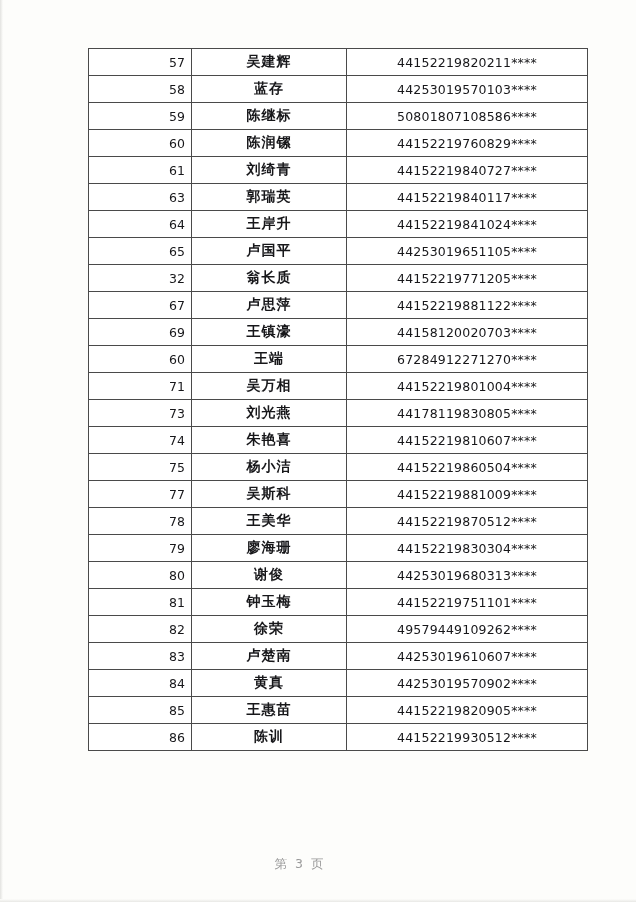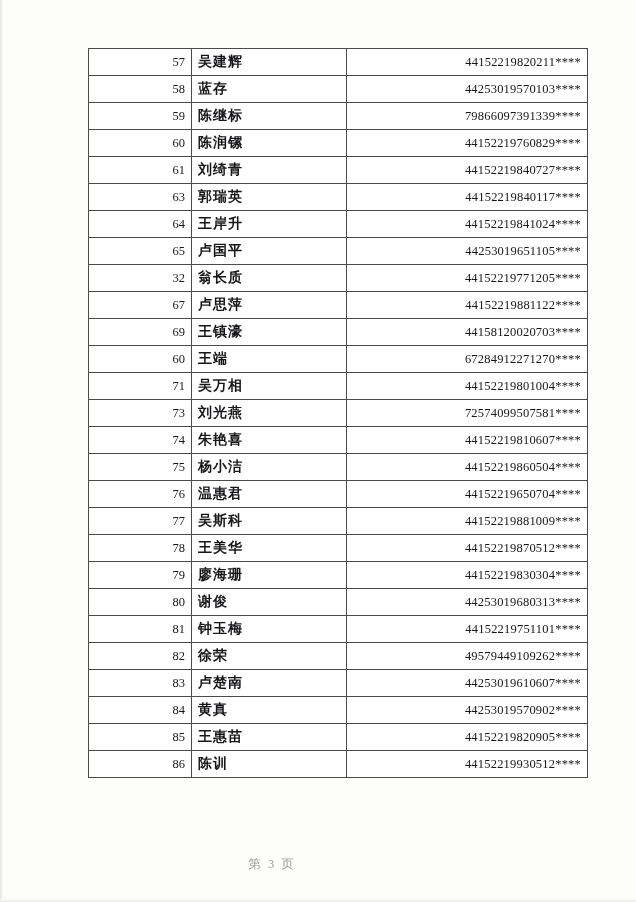--- a/index.html
+++ b/index.html
@@ -30,52 +30,52 @@
     width: 636px; height: 3px;
     background: linear-gradient(to top, #e8e8e5, #fdfdfb);
     pointer-events: none;
   }
 
   .page {
     position: absolute;
     left: 0; top: 0;
     width: 636px;
     height: 902px;
-    font-family: Liberation Serif, serif;
   }
 
   .roster-table {
     position: absolute;
     left: 88px;
     top: 48px;
     width: 460px;
     border-collapse: collapse;
     table-layout: fixed;
   }
   .roster-table td {
     border: 1px solid #4a4a4a;
     height: 26px;
     padding: 0 6px;
     color: #17171a;
     background: #ffffff;
   }
 
   .col-index  { width: 90px;  text-align: right;  padding-right: 14px; font-size: 12.5px; }
-  .col-name   { width: 142px; font-size: 14px; font-weight: 600; letter-spacing: 1px; }
-  .col-id     { width: 228px; text-align: right; font-size: 12.5px; letter-spacing: 0.2px; }
+  .col-name   { width: 142px; text-align: center; font-size: 14px; font-weight: 600; letter-spacing: 1px; }
+  .col-id     { width: 228px; text-align: center; font-size: 12.5px; letter-spacing: 0.2px; }
 
   .page-footer {
     position: absolute;
     left: 0;
     top: 856px;
     width: 544px;
     text-align: center;
     font-size: 12.5px;
     color: #9a9a9a;
     letter-spacing: 2px;
+    padding-left: 28px;
   }
 </style>
 </head>
 <body>
 
 <div class="scan-edge-left"></div>
 <div class="scan-edge-bottom"></div>
 
 <div class="page">
 
@@ -87,21 +87,21 @@
           <td class="col-id">44152219820211****</td>
         </tr>
         <tr>
           <td class="col-index">58</td>
           <td class="col-name">蓝存</td>
           <td class="col-id">44253019570103****</td>
         </tr>
         <tr>
           <td class="col-index">59</td>
           <td class="col-name">陈继标</td>
-          <td class="col-id">79866097391339****</td>
+          <td class="col-id">50801807108586****</td>
         </tr>
         <tr>
           <td class="col-index">60</td>
           <td class="col-name">陈润镙</td>
           <td class="col-id">44152219760829****</td>
         </tr>
         <tr>
           <td class="col-index">61</td>
           <td class="col-name">刘绮青</td>
           <td class="col-id">44152219840727****</td>
@@ -142,38 +142,33 @@
           <td class="col-id">67284912271270****</td>
         </tr>
         <tr>
           <td class="col-index">71</td>
           <td class="col-name">吴万相</td>
           <td class="col-id">44152219801004****</td>
         </tr>
         <tr>
           <td class="col-index">73</td>
           <td class="col-name">刘光燕</td>
-          <td class="col-id">72574099507581****</td>
+          <td class="col-id">44178119830805****</td>
         </tr>
         <tr>
           <td class="col-index">74</td>
           <td class="col-name">朱艳喜</td>
           <td class="col-id">44152219810607****</td>
         </tr>
         <tr>
           <td class="col-index">75</td>
           <td class="col-name">杨小洁</td>
           <td class="col-id">44152219860504****</td>
         </tr>
         <tr>
-          <td class="col-index">76</td>
-          <td class="col-name">温惠君</td>
-          <td class="col-id">44152219650704****</td>
-        </tr>
-        <tr>
           <td class="col-index">77</td>
           <td class="col-name">吴斯科</td>
           <td class="col-id">44152219881009****</td>
         </tr>
         <tr>
           <td class="col-index">78</td>
           <td class="col-name">王美华</td>
           <td class="col-id">44152219870512****</td>
         </tr>
         <tr>

